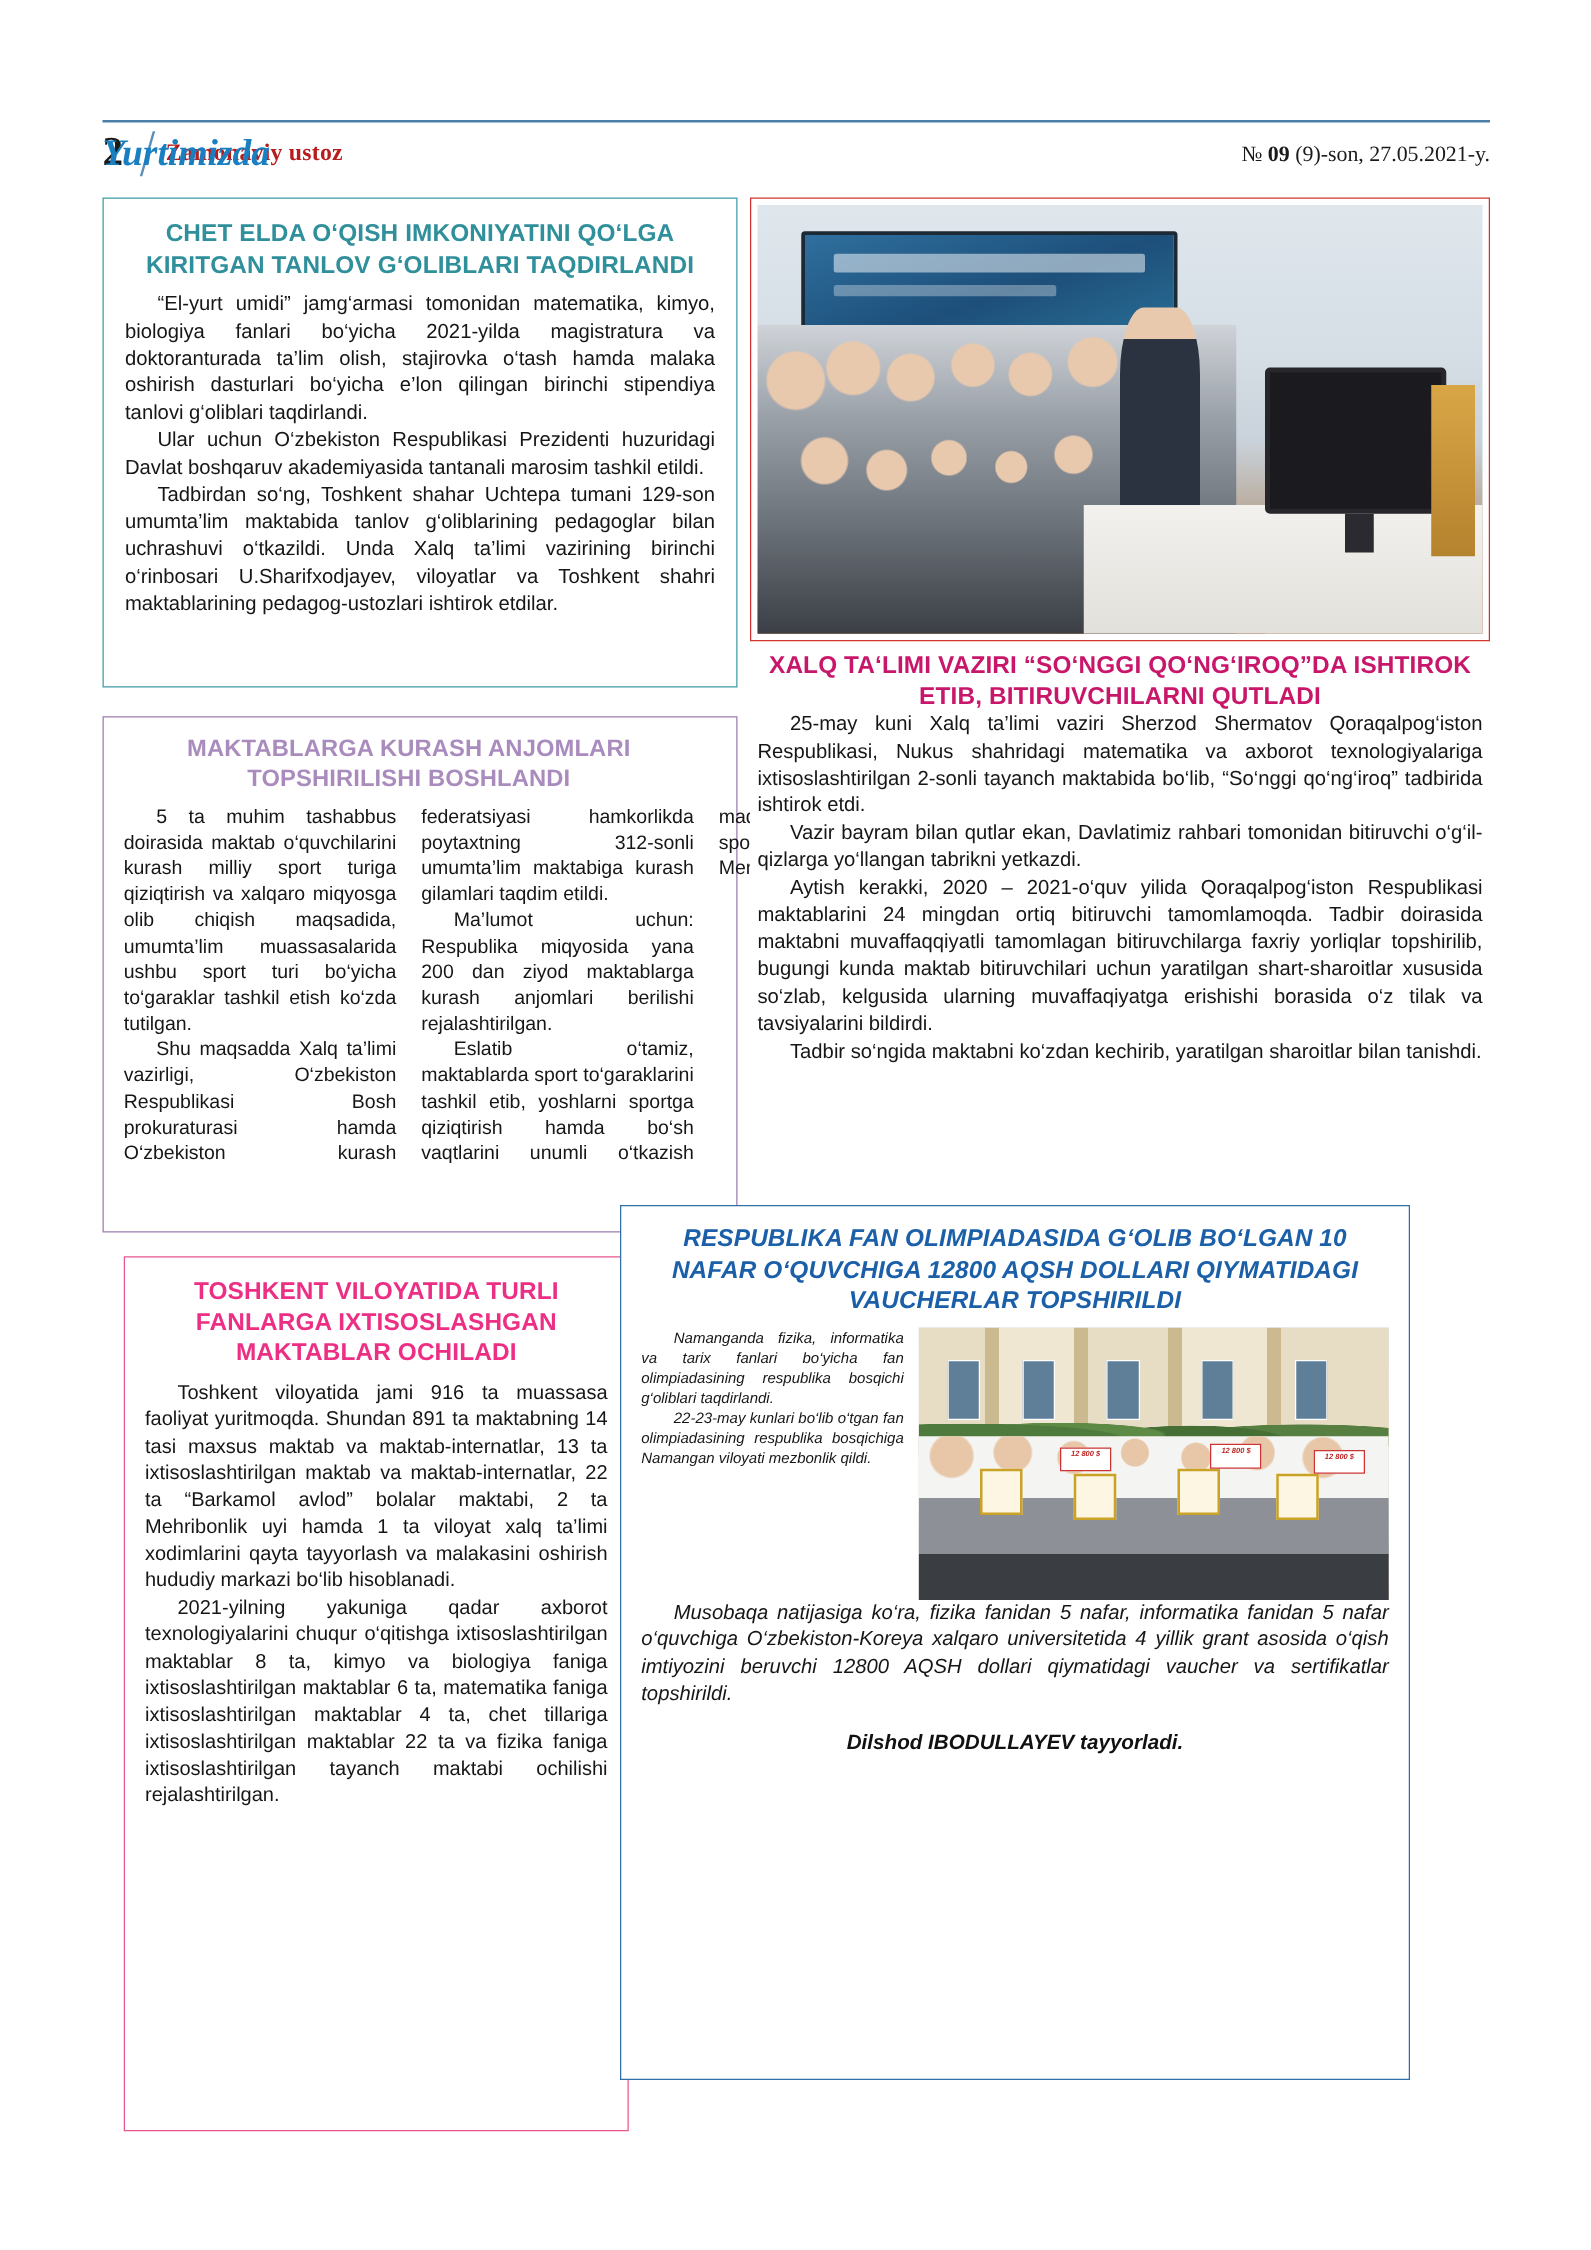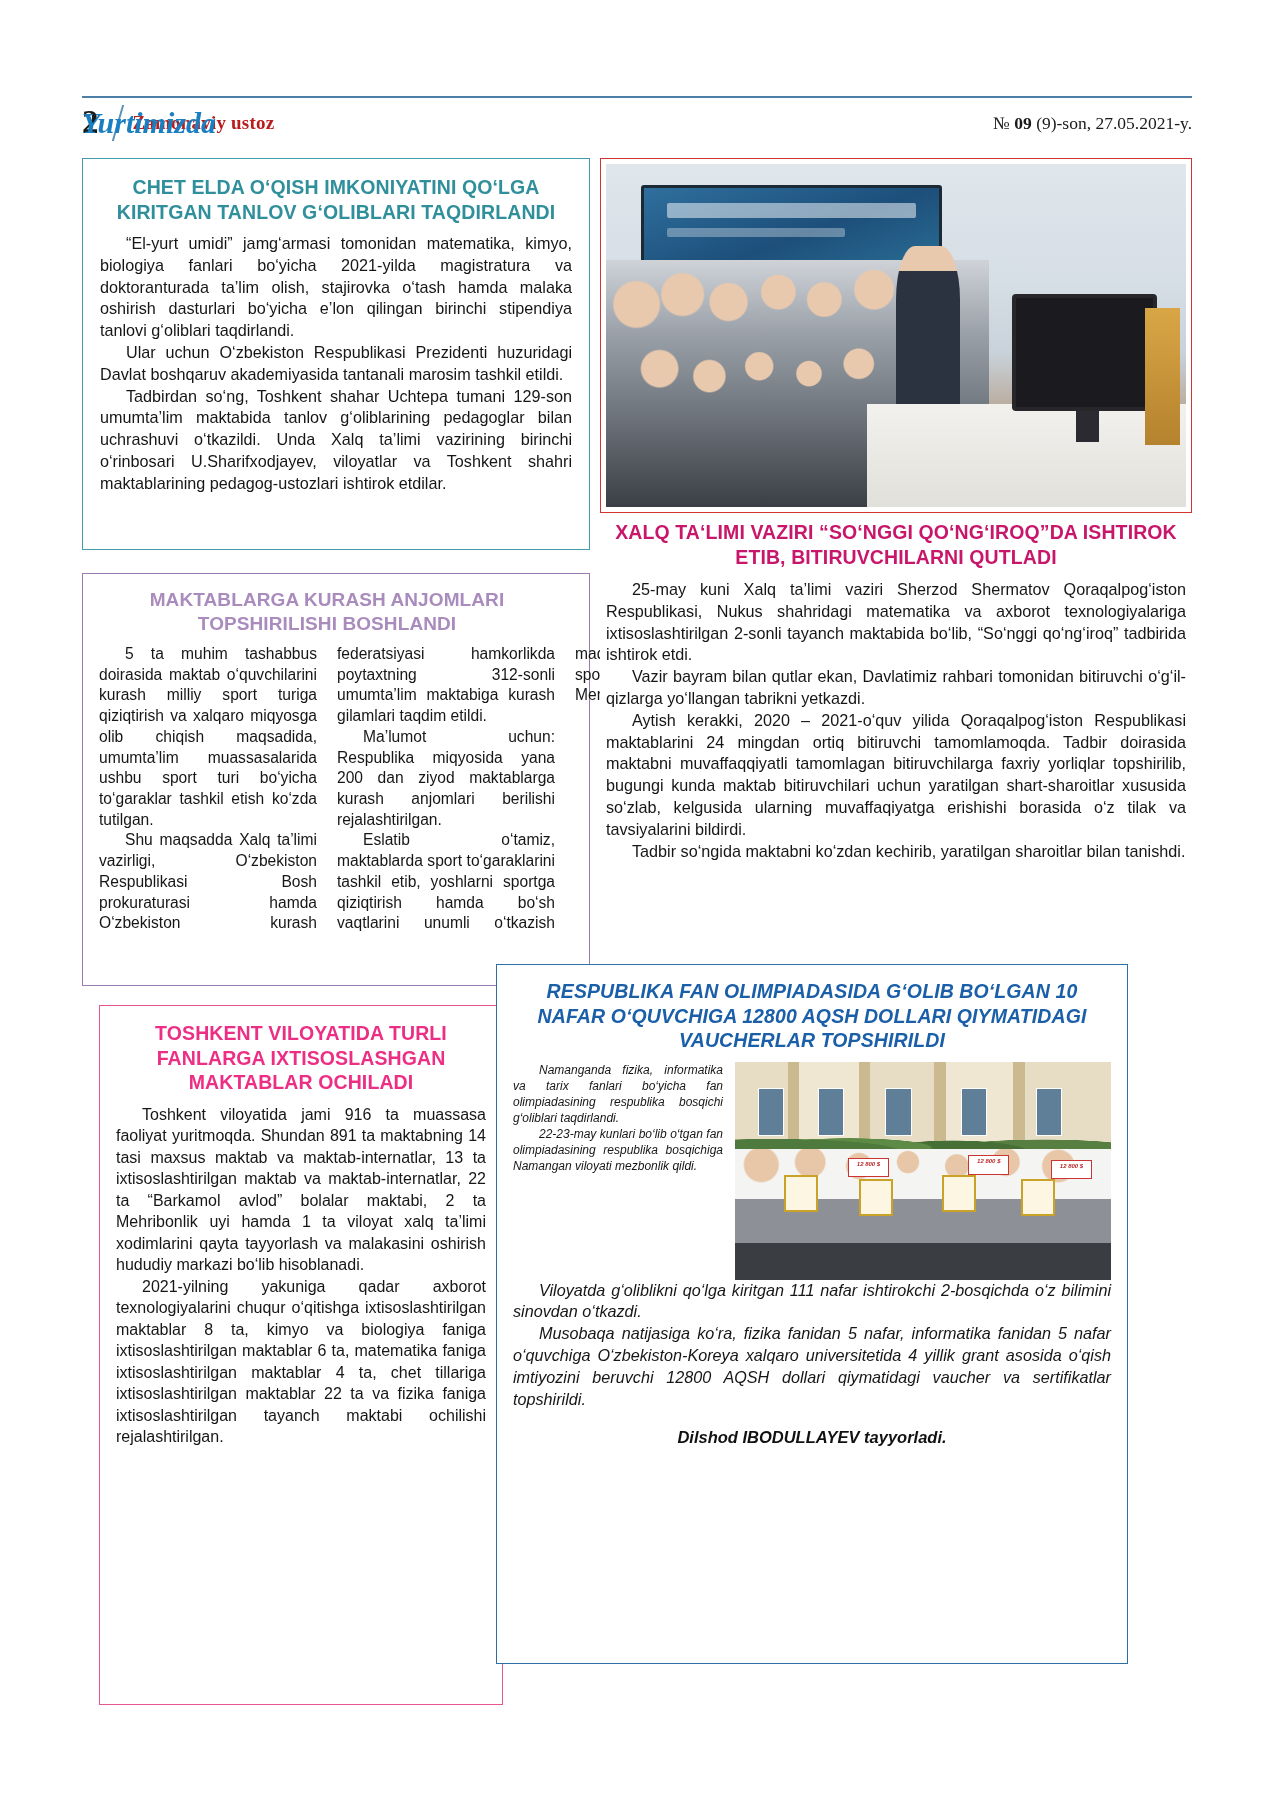--- a/index.html
+++ b/index.html
@@ -122,21 +122,21 @@
   #a2 h2 { margin-bottom: 8px; }
   #a2 .cols2 { height: 300px; }
   #a2 p.bt { font-size: 15.6px; line-height: 1.33; }
 
   
   #p1wrap { left: 600px; top: 158px; width: 592px; height: 355px; border: 1.4px solid #d4342f; padding: 5px; }
   .photo { width: 100%; height: 100%; position: relative; overflow: hidden; }
 
   
   #a3 { left: 600px; top: 520px; width: 592px; height: 466px; border: none; padding: 0 6px; }
-  #a3 h2 { margin-bottom: 10px; }
+  #a3 h2 { }
 
   
   #a4 { left: 99px; top: 1005px; width: 404px; height: 700px; padding: 15px 16px 10px 16px; }
   #a4 h2 { margin-bottom: 9px; }
   #a4 p.bt { font-size: 16px; }
 
   
   #a5 { left: 496px; top: 964px; width: 632px; height: 700px; padding: 14px 16px 10px 16px; font-style: italic; }
   #a5 h2 { margin-bottom: 9px; }
   .a5-top { display: flex; gap: 12px; align-items: flex-start; }
@@ -334,18 +334,17 @@
         <div class="people"></div>
         <div class="cert" style="left:13%;top:52%;"></div>
         <div class="cert" style="left:33%;top:54%;"></div>
         <div class="cert" style="left:55%;top:52%;"></div>
         <div class="cert" style="left:76%;top:54%;"></div>
         <div class="voucher" style="left:30%;top:44%;">12 800 $</div>
         <div class="voucher" style="left:62%;top:43%;">12 800 $</div>
         <div class="voucher" style="left:84%;top:45%;">12 800 $</div>
       </div>
     </div>
-    <p class="bt">Viloyatda g‘oliblikni qo‘lga kiritgan 111 nafar ishtirokchi 2-bosqichda o‘z bilimini sinovdan o‘tkazdi.</p>
     <p class="bt">Musobaqa natijasiga ko‘ra, fizika fanidan 5 nafar, informatika fanidan 5 nafar o‘quvchiga O‘zbekiston-Koreya xalqaro universitetida 4 yillik grant asosida o‘qish imtiyozini beruvchi 12800 AQSH dollari qiymatidagi vaucher va sertifikatlar topshirildi.</p>
     <div class="byline">Dilshod IBODULLAYEV tayyorladi.</div>
   </article>
 
 </div>
 
 </body></html>

